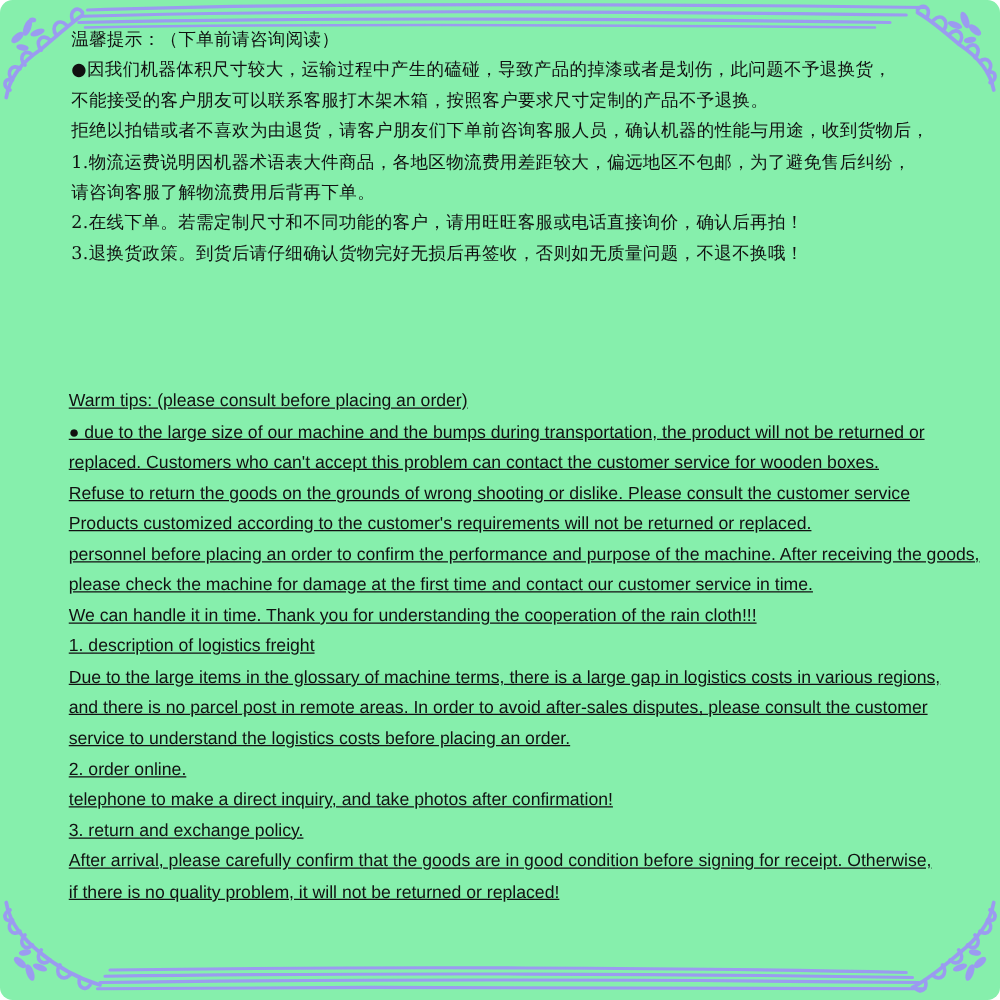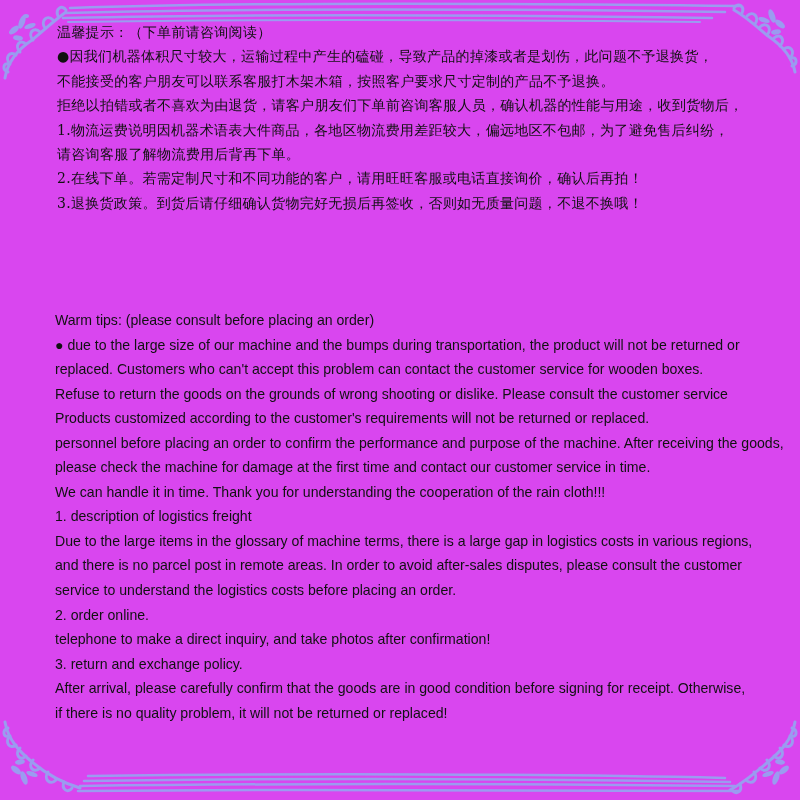--- a/index.html
+++ b/index.html
@@ -7,21 +7,22 @@
       padding: 0;
       width: 800px;
       height: 800px;
       background: #ffffff;
       overflow: hidden;
     }
     .page {
       position: relative;
       width: 800px;
       height: 800px;
-      background: #d946ef;
+      background: #86efac;
+      border-radius: 10px;
     }
     .deco {
       position: absolute;
       left: 0;
       top: 0;
       width: 800px;
       height: 800px;
       pointer-events: none;
     }
     .cn-block {
@@ -45,20 +46,21 @@
       top: 308px;
       width: 740px;
       font-family: "Liberation Sans", sans-serif;
       font-size: 14.1px;
       color: #111111;
     }
     .en-line {
       height: 24.55px;
       line-height: 24.55px;
       white-space: nowrap;
+      text-decoration: underline;
     }
   </style>
 </head>
 <body>
 
 <div class="page">
 
   <svg class="deco" viewBox="0 0 800 800" xmlns="http://www.w3.org/2000/svg">
     <g fill="none" stroke="#9b9bf0" stroke-linecap="round">
 

